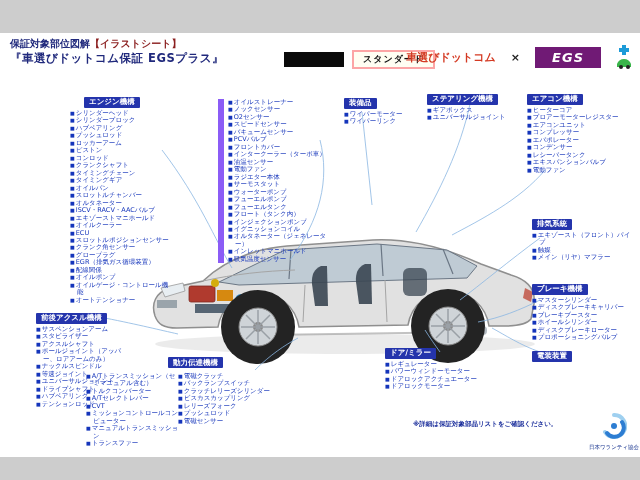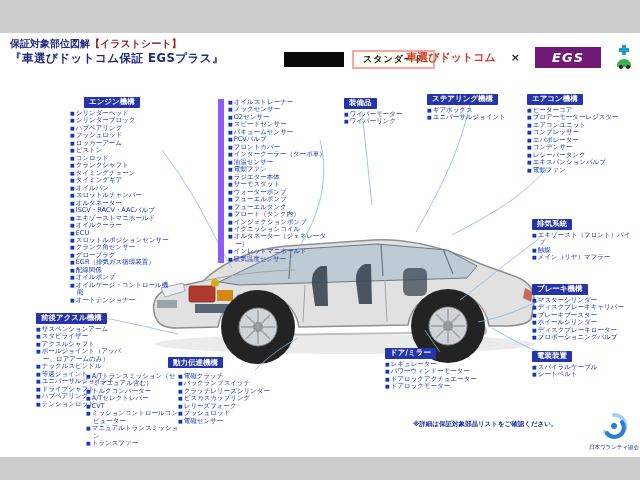--- a/index.html
+++ b/index.html
@@ -250,25 +250,20 @@
         <div class="it">ディスクブレーキキャリパー</div>
         <div class="it">ブレーキブースター</div>
         <div class="it">ホイールシリンダー</div>
         <div class="it">ディスクブレーキローター</div>
         <div class="it">プロポーショニングバルブ</div>
       </div>
   </section>
 
   <section class="group" id="g-electric">
     <div class="ghead">電装装置</div>
-    <div class="gitems">
-
-    <div class="it">スパイラルケーブル</div>
-        <div class="it">シートベルト</div>
-      </div>
   </section>
 
   <section class="group" id="g-door">
     <div class="ghead">ドア/ミラー</div>
     <div class="gitems">
 
     <div class="it">レギュレーター</div>
         <div class="it">パワーウィンドーモーター</div>
         <div class="it">ドアロックアクチュエーター</div>
         <div class="it">ドアロックモーター</div>

